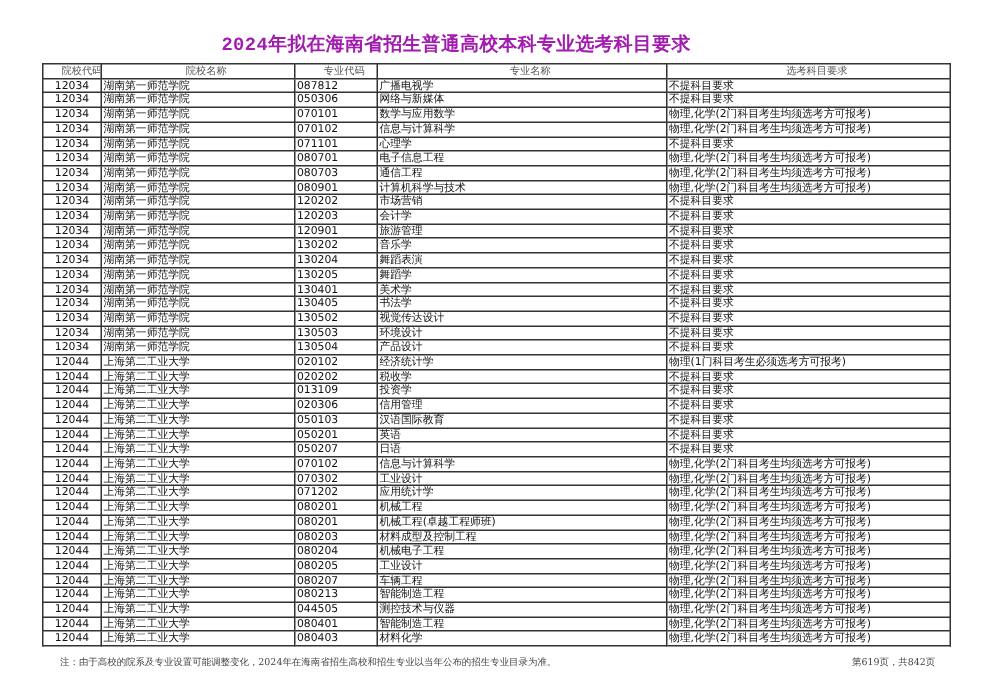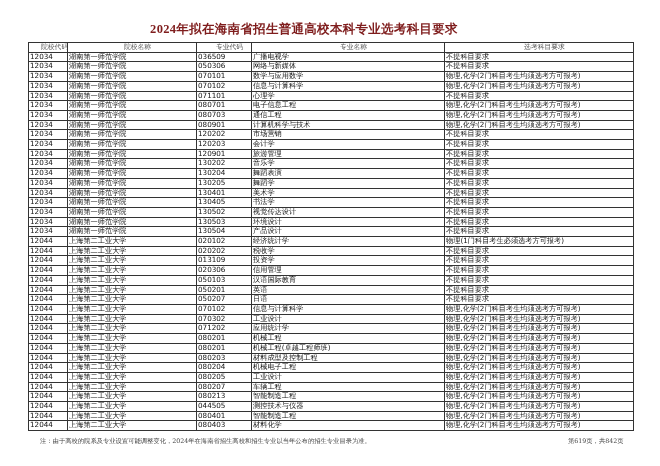--- a/index.html
+++ b/index.html
@@ -1,21 +1,21 @@
 <!DOCTYPE html>
 <html><head>
 <meta charset="utf-8">
 <style>
   html, body { margin: 0; padding: 0; background: #ffffff; }
   body { width: 660px; height: 466px; position: relative; overflow: hidden; font-family: "DejaVu Sans", sans-serif; color: #111; }
-  .title { position: absolute; top: 21px; left: 0; width: 608px; text-align: center; font-family: Liberation Serif, serif; font-weight: bold; font-size: 12.5px; letter-spacing: 0.3px; color: #7f1d1d; }
+  .title { position: absolute; top: 21px; left: 0; width: 608px; text-align: center; font-family: Liberation Mono, monospace; font-weight: bold; font-size: 12.5px; letter-spacing: 0.3px; color: #a21caf; }
   table { position: absolute; left: 28px; top: 42px; width: 605px; border-collapse: collapse; table-layout: fixed; }
   td, th { border: 0.8px solid #333; height: 8.7px; padding: 0 1px; font-size: 7.2px; line-height: 8.7px; white-space: nowrap; overflow: hidden; font-weight: normal; }
   th { font-family: "DejaVu Serif", serif; color: #555; text-align: center; font-size: 6.8px; padding-left: 12px; }
-  td.c1 { }
+  td.c1 { text-align: center; }
   td.c2, td.c3, td.c4, td.c5 { text-align: left; }
   .note { position: absolute; top: 437px; left: 40px; font-family: "DejaVu Serif", serif; font-size: 6.3px; color: #444; }
   .page { position: absolute; top: 437px; left: 568px; font-family: "DejaVu Serif", serif; font-size: 6.3px; color: #444; }
 </style>
 </head>
 <body>
 
 <div class="title">2024年拟在海南省招生普通高校本科专业选考科目要求</div>
 
 <table>
@@ -32,21 +32,21 @@
       <th>院校名称</th>
       <th>专业代码</th>
       <th>专业名称</th>
       <th>选考科目要求</th>
     </tr>
   </thead>
   <tbody id="tbody">
       <tr>
         <td class="c1">12034</td>
         <td class="c2">湖南第一师范学院</td>
-        <td class="c3">036509</td>
+        <td class="c3">087812</td>
         <td class="c4">广播电视学</td>
         <td class="c5">不提科目要求</td>
       </tr>
       <tr>
         <td class="c1">12034</td>
         <td class="c2">湖南第一师范学院</td>
         <td class="c3">050306</td>
         <td class="c4">网络与新媒体</td>
         <td class="c5">不提科目要求</td>
       </tr>

